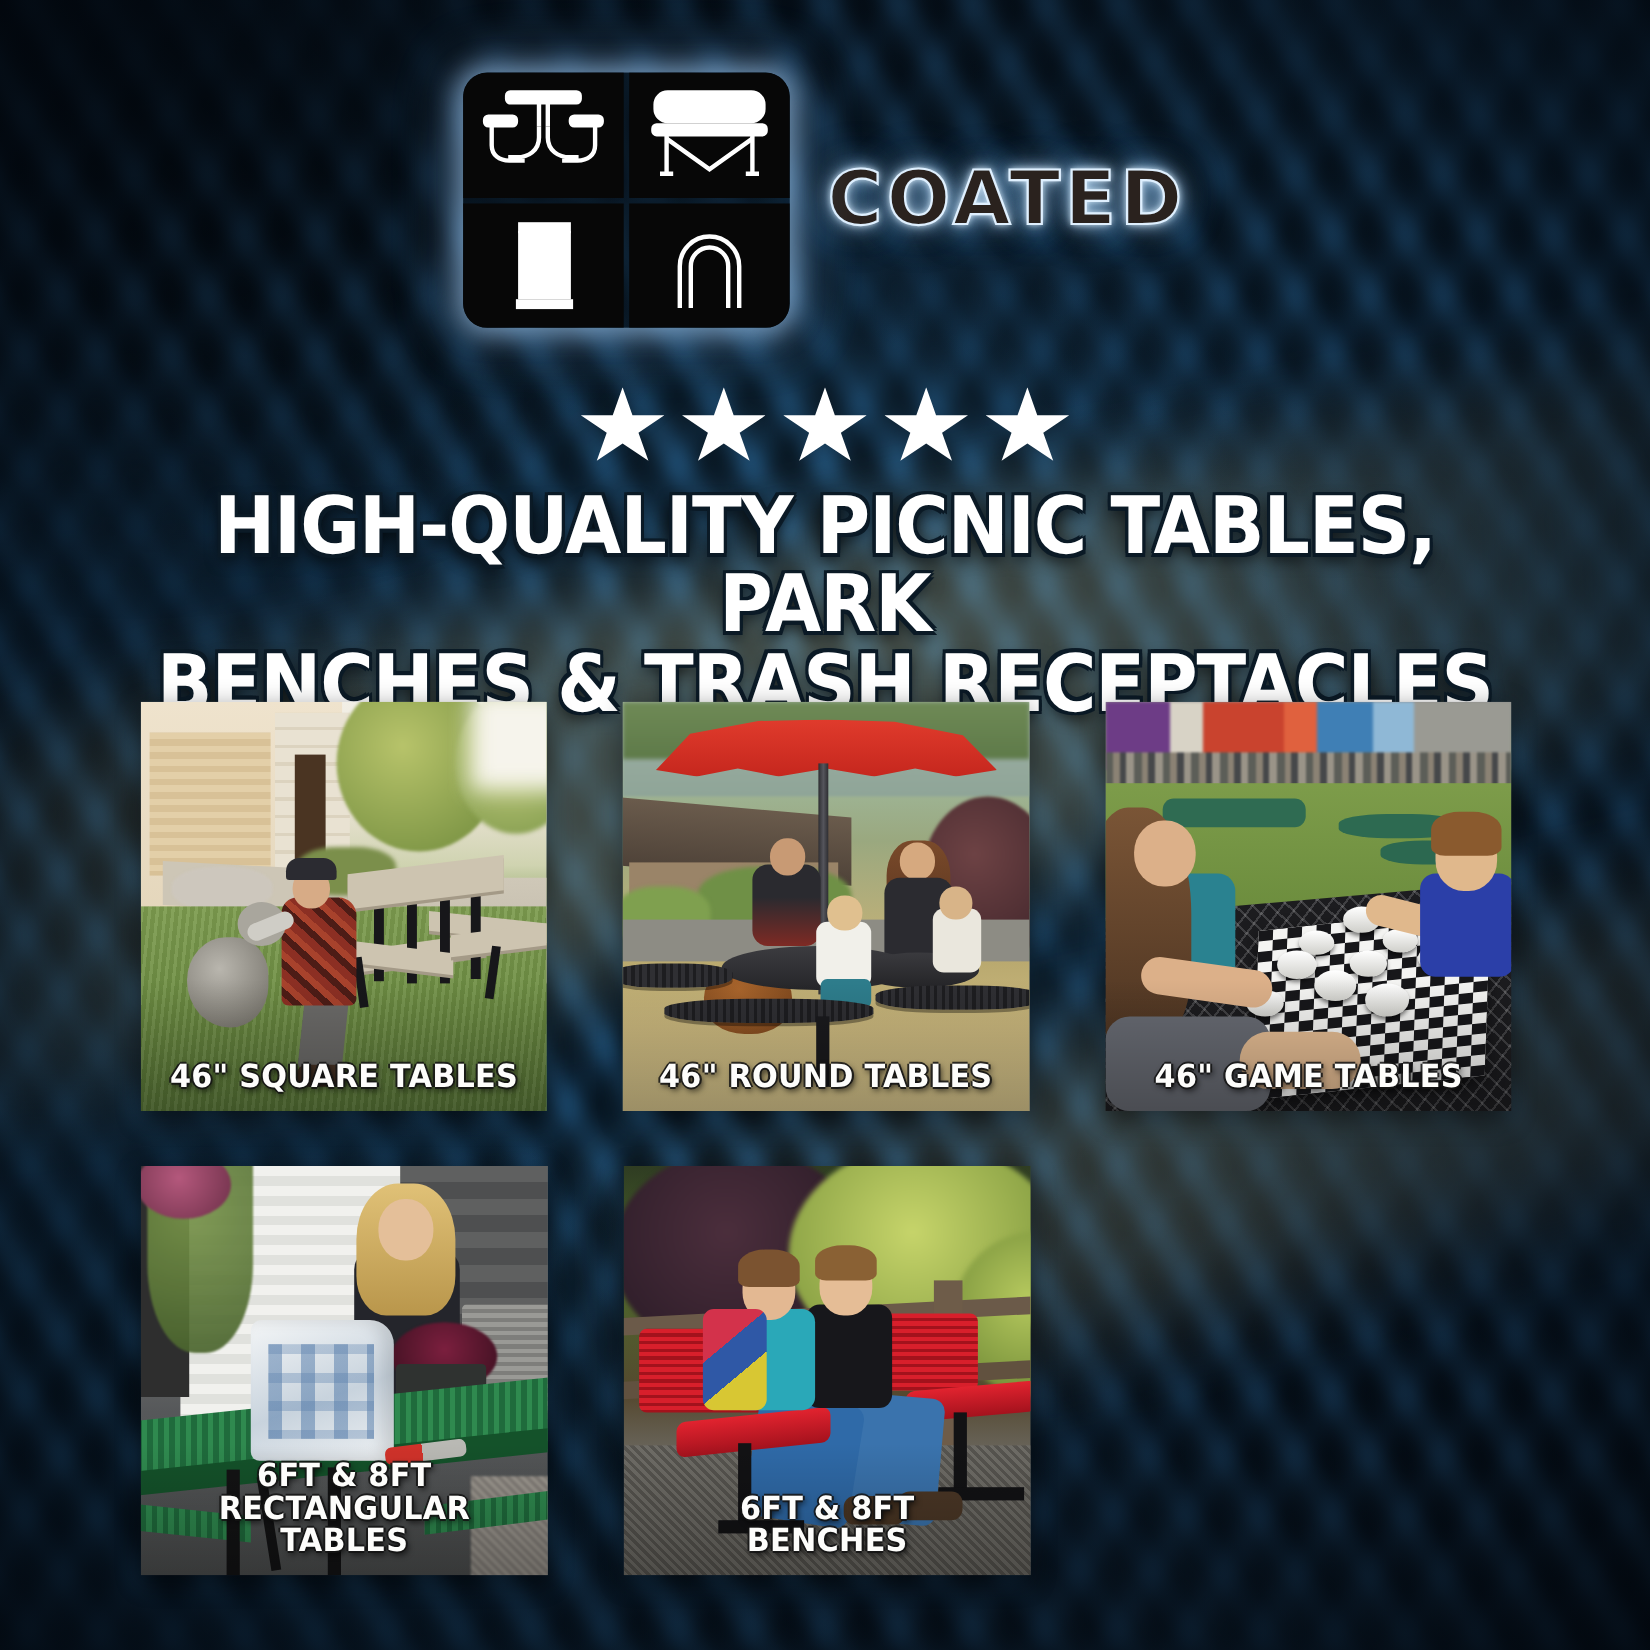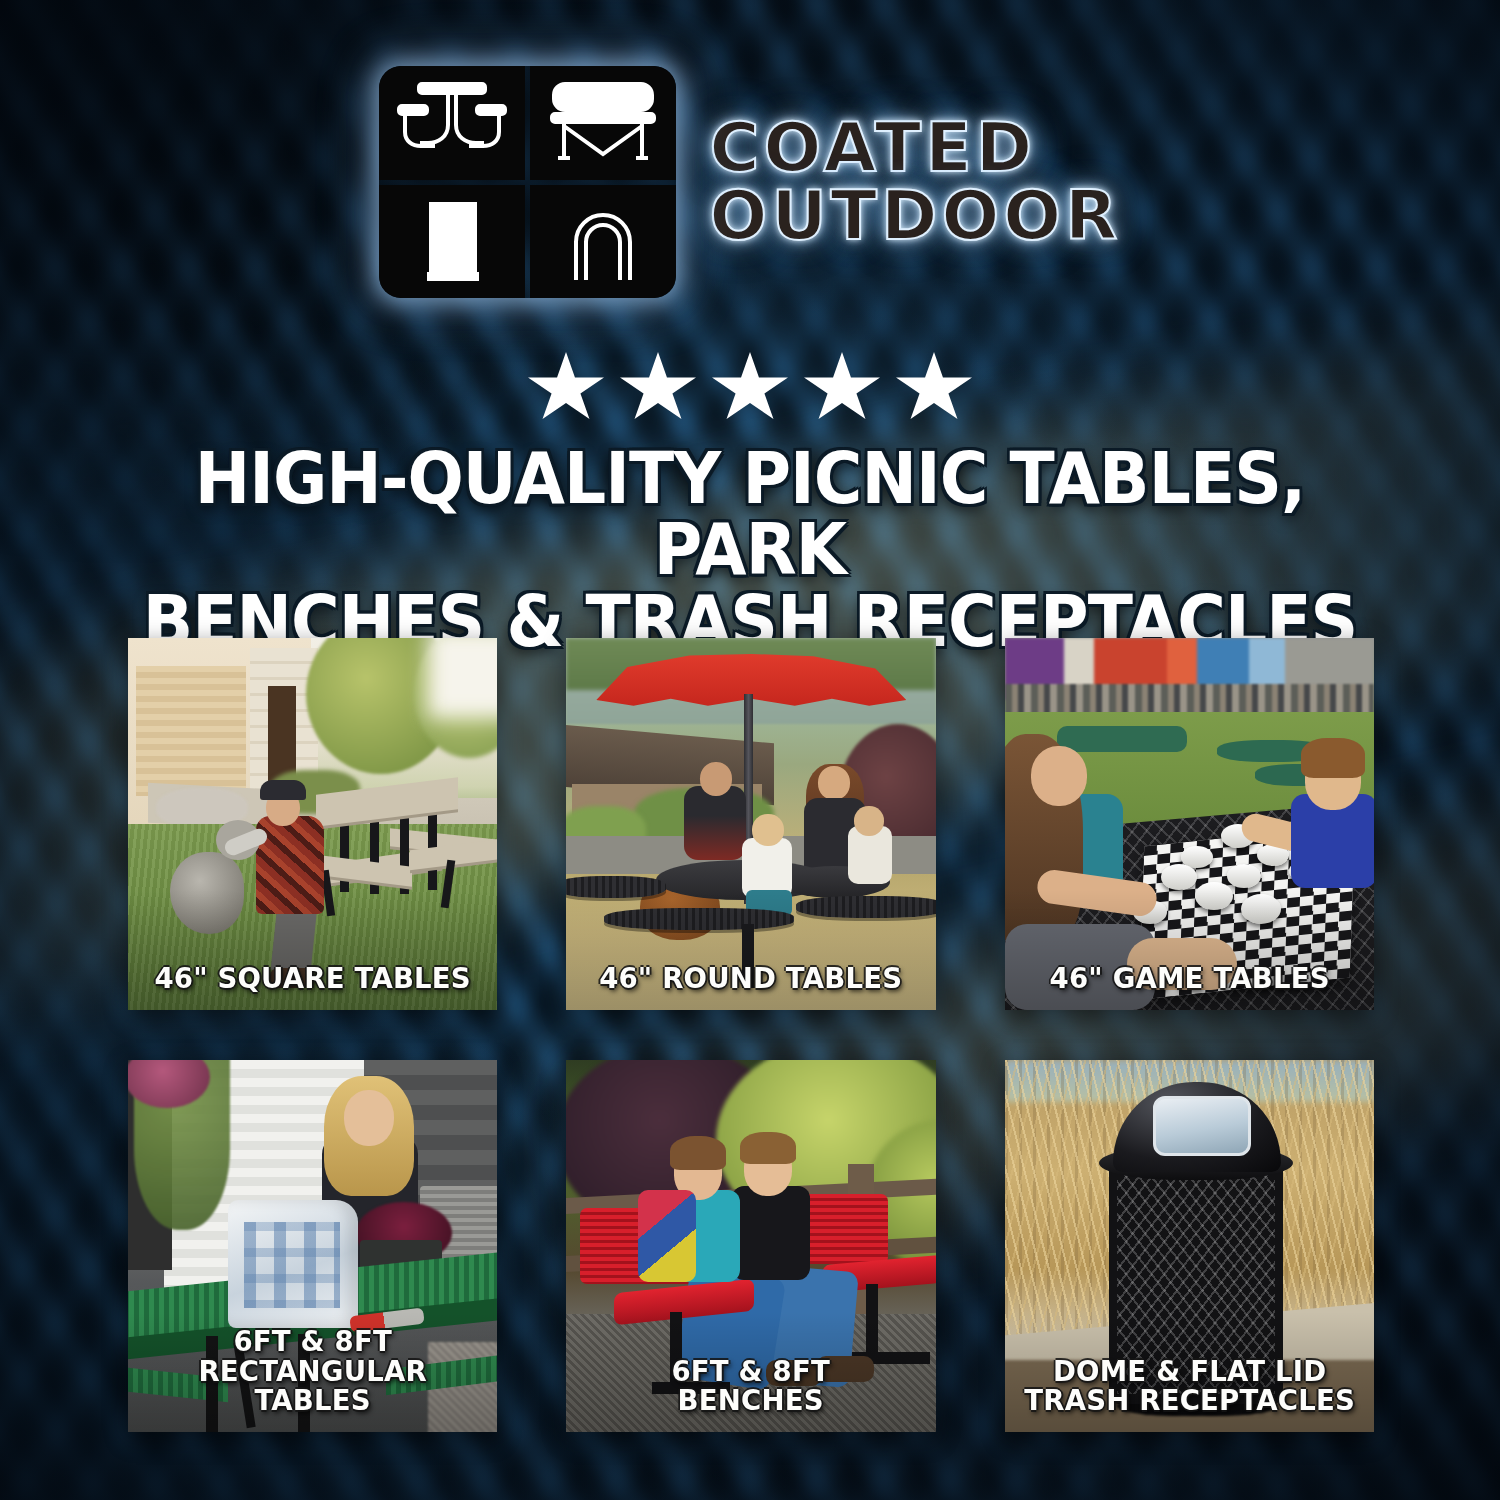--- a/index.html
+++ b/index.html
@@ -364,21 +364,20 @@
             <svg width="122" height="94" viewBox="0 0 122 94" fill="none" stroke="#fff" stroke-width="4">
               <path d="M34 86 V48 a27 27 0 0 1 54 0 V86"></path>
               <path d="M44 86 V48 a17 17 0 0 1 34 0 V86"></path>
             </svg>
           </div>
         </div>
       </div>
 
       <div class="logo-words">
         <div class="logo-word">COATED</div>
-        <div class="logo-word">OUTDOOR</div>
       </div>
     </div>
 
     <div class="stars">
       <div class="star"></div>
       <div class="star"></div>
       <div class="star"></div>
       <div class="star"></div>
       <div class="star"></div>
     </div>
@@ -572,35 +571,17 @@
             <div class="abs shoe1"></div>
               <div class="abs shoe2"></div>
             <div class="capfade"></div>
           </div>
           <div class="caption">
             <span class="cl">6FT &amp; 8FT</span>
             <span class="cl">BENCHES</span>
           </div>
         </div>
 
-        <div class="card">
-          <div class="photo ph p6">
-            <div class="abs skyp"></div>
-            <div class="grassdry"></div>
-            <div class="abs walk6"></div>
-              <div class="abs soil"></div>
-            <div class="abs base"></div>
-            <div class="abs can"></div>
-            <div class="abs rim"></div>
-            <div class="abs dome"></div>
-            <div class="abs opening"></div>
-            <div class="capfade"></div>
-          </div>
-          <div class="caption">
-            <span class="cl">DOME &amp; FLAT LID</span>
-            <span class="cl">TRASH RECEPTACLES</span>
-          </div>
-        </div>
       </div>
 
     </div>
   </div>
 </div>
 
 </body></html>

